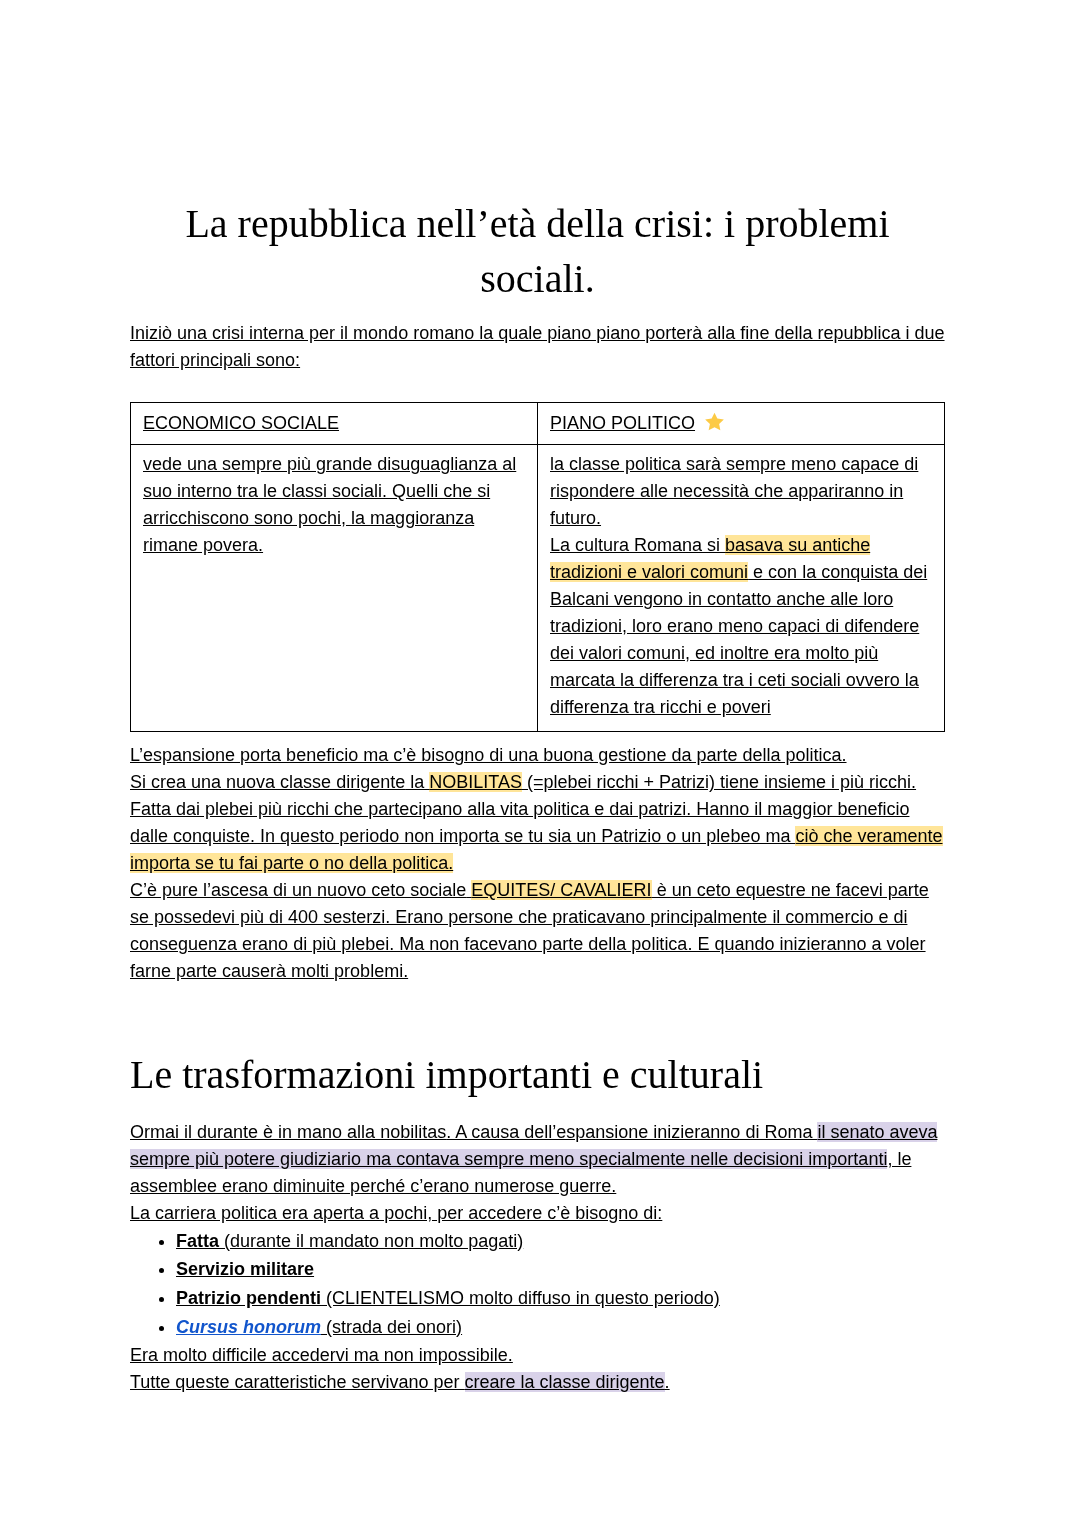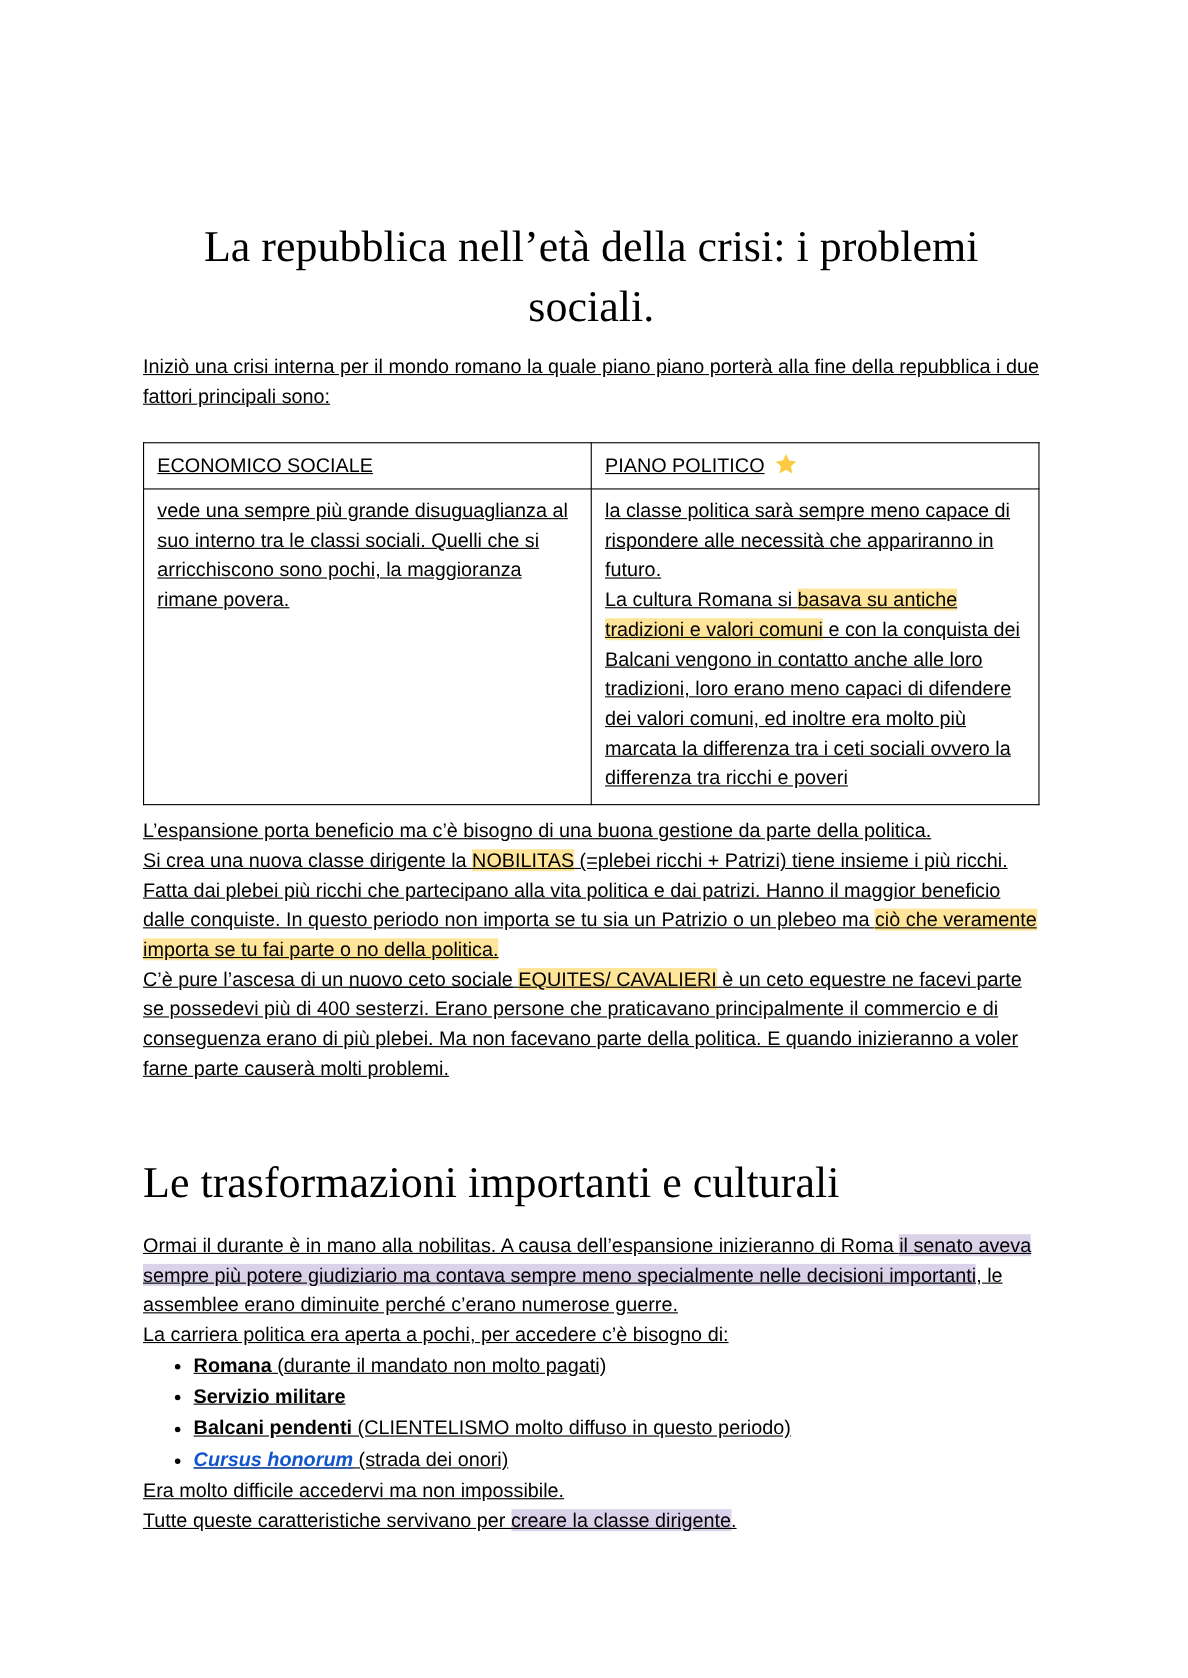--- a/index.html
+++ b/index.html
@@ -101,22 +101,22 @@
   <p class="body"><span>L’espansione porta beneficio ma c’è bisogno di una buona gestione da parte della politica.</span></p>
   <p class="body"><span>Si crea una </span><span class="u">nuova classe dirigente</span><span> la </span><span class="hy">NOBILITAS</span><span> (=plebei ricchi + Patrizi) tiene insieme i più ricchi. Fatta dai plebei più ricchi che partecipano alla vita politica e dai patrizi. Hanno il maggior beneficio dalle conquiste. In questo periodo non importa se tu sia un Patrizio o un plebeo ma </span><span class="hy">ciò che veramente importa se tu fai parte o no della politica.</span></p>
   <p class="body"><span>C’è pure l’ascesa di un </span><span class="u">nuovo ceto sociale</span><span> </span><span class="hy">EQUITES/ CAVALIERI</span><span> è un ceto equestre ne facevi parte se possedevi più di 400 sesterzi. Erano persone che praticavano principalmente il commercio e di conseguenza erano di più plebei. Ma non facevano parte della politica. E quando inizieranno a voler farne parte causerà molti problemi.</span></p>
 
   <h2 class="doc-title">Le trasformazioni importanti e culturali</h2>
 
   <p class="body"><span>Ormai il durante è in mano alla </span><span class="u">nobilitas</span><span>. A causa dell’espansione inizieranno di Roma </span><span class="hp">il senato aveva sempre più potere giudiziario ma contava sempre meno specialmente nelle decisioni importanti</span><span>, le assemblee erano diminuite perché c’erano numerose guerre.</span></p>
   <p class="body"><span>La carriera politica era aperta a pochi, per accedere c’è bisogno di:</span></p>
 
   <ul class="req-list">
-    <li><span class="b">Romana</span><span> (durante il mandato non molto pagati)</span></li>
+    <li><span class="b">Fatta</span><span> (durante il mandato non molto pagati)</span></li>
     <li><span class="b">Servizio militare</span></li>
-    <li><span class="b">Balcani pendenti</span><span> (CLIENTELISMO molto diffuso in questo periodo)</span></li>
+    <li><span class="b">Patrizio pendenti</span><span> (CLIENTELISMO molto diffuso in questo periodo)</span></li>
     <li><span class="b i u link">Cursus honorum</span><span> (strada dei onori)</span></li>
   </ul>
 
   <p class="body"><span>Era molto difficile accedervi ma non impossibile.</span></p>
   <p class="body"><span>Tutte queste caratteristiche servivano per </span><span class="hp u">creare la classe dirigente</span><span>.</span></p>
 
 </div>
 
 </body></html>

